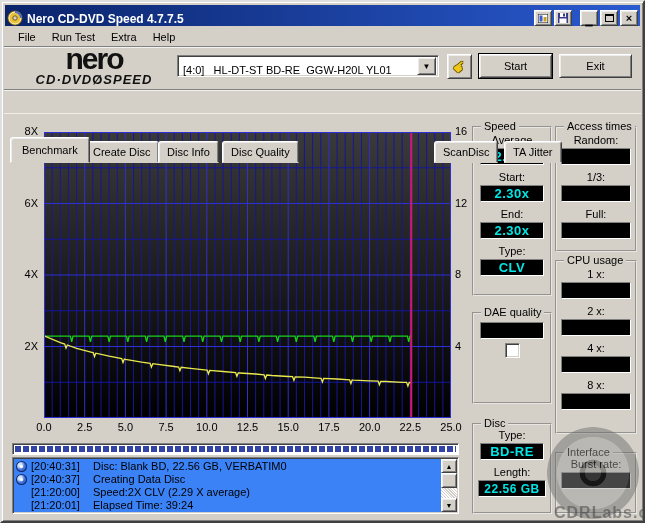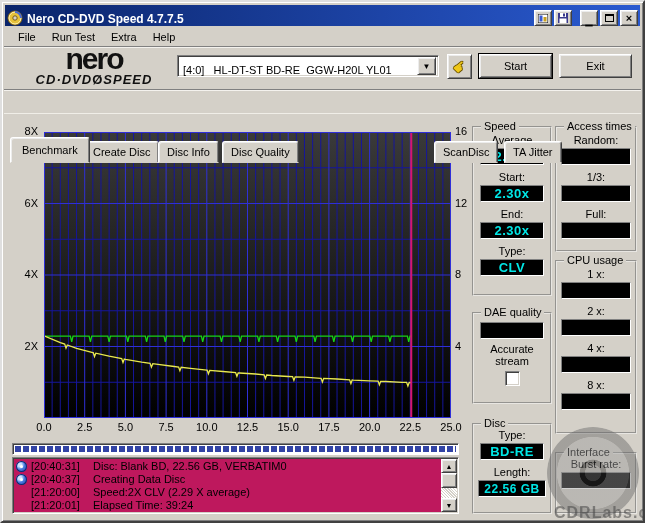--- a/index.html
+++ b/index.html
@@ -54,21 +54,21 @@
   .lcd{height:17px;background:#000;border:1px solid;border-color:#808080 #fff #fff #808080;
     margin:2px auto 0 auto;display:flex;align-items:center;justify-content:center;
     color:#00e6e6;font-weight:bold;font-size:13px;letter-spacing:0.5px;box-sizing:border-box;}
   .chk{width:13px;height:13px;background:#fff;border:1px solid;border-color:#808080 #fff #fff #808080;
     box-shadow:inset 1px 1px 0 #404040, inset -1px -1px 0 #d4d0c8;margin:4px auto 0 auto;}
   
   .progress{left:10px;top:441px;width:447px;height:12px;background:#fff;border:1px solid;
     border-color:#808080 #fff #fff #808080;box-shadow:inset 1px 1px 0 #404040;box-sizing:border-box;}
   .progress-fill{position:absolute;left:2px;top:2px;bottom:2px;
     background:repeating-linear-gradient(90deg,#3243a5 0 6px,#ffffff 6px 8px);}
-  .logbox{left:10px;top:455px;width:447px;height:57px;background:#be185d;border:1px solid;
+  .logbox{left:10px;top:455px;width:447px;height:57px;background:#3b82f6;border:1px solid;
     border-color:#808080 #fff #fff #808080;box-shadow:inset 1px 1px 0 #404040, inset -1px -1px 0 #d4d0c8;
     box-sizing:border-box;}
   .log-row{position:relative;padding-left:18px;height:13px;line-height:13px;font-size:11px;white-space:nowrap;display:flex;}
   .log-time{width:62px;flex:none;}
   .log-icon{position:absolute;left:3px;top:1px;width:11px;height:11px;border-radius:50%;
     background:radial-gradient(circle at 35% 35%, #cfe4ff 0 18%, #4a7ae0 45%, #1a3a9c 100%);
     box-shadow:inset 0 0 0 1px #102a70;}
   .log-icon::after{content:"";position:absolute;left:4px;top:4px;width:3px;height:3px;border-radius:50%;background:#fff;}
   .sb{position:absolute;right:1px;top:1px;bottom:1px;width:16px;
     background:repeating-linear-gradient(45deg,#ffffff 0 1px,#d4d0c8 1px 2px);}
@@ -279,24 +279,20 @@
     <div class="lcd" style="width:70px;"></div>
     <div class="fld-label">4 x:</div>
     <div class="lcd" style="width:70px;"></div>
     <div class="fld-label">8 x:</div>
     <div class="lcd" style="width:70px;"></div>
   </div>
 
   <div class="abs group" style="left:470px;top:310px;width:80px;height:92px;">
     <span class="group-label">DAE quality</span>
     <div class="lcd" style="width:64px;margin-top:8px;"></div>
-    <div class="fld-label" style="margin-top:4px;line-height:12px;">
-      <span>Accurate</span><br>
-      <span>stream</span>
-    </div>
     <div class="chk"></div>
   </div>
 
   <div class="abs group" style="left:470px;top:421px;width:80px;height:91px;">
     <span class="group-label">Disc</span>
     <div class="fld-label" style="margin-top:4px;">Type:</div>
     <div class="lcd" style="width:64px;">BD-RE</div>
     <div class="fld-label">Length:</div>
     <div class="lcd" style="width:68px;font-size:12px;">22.56 GB</div>
   </div>

